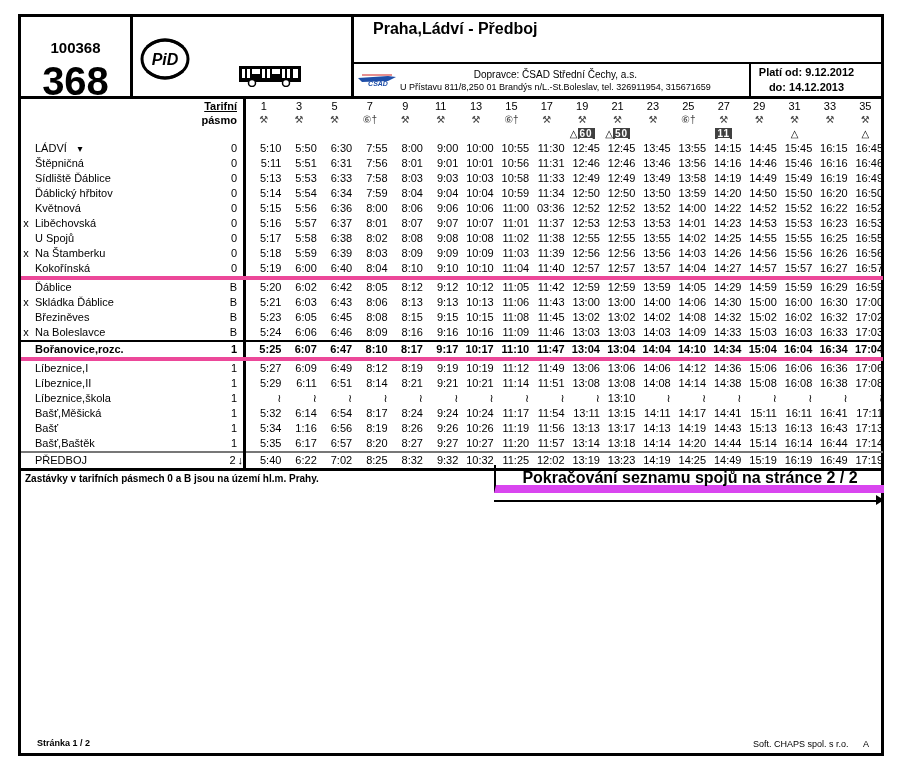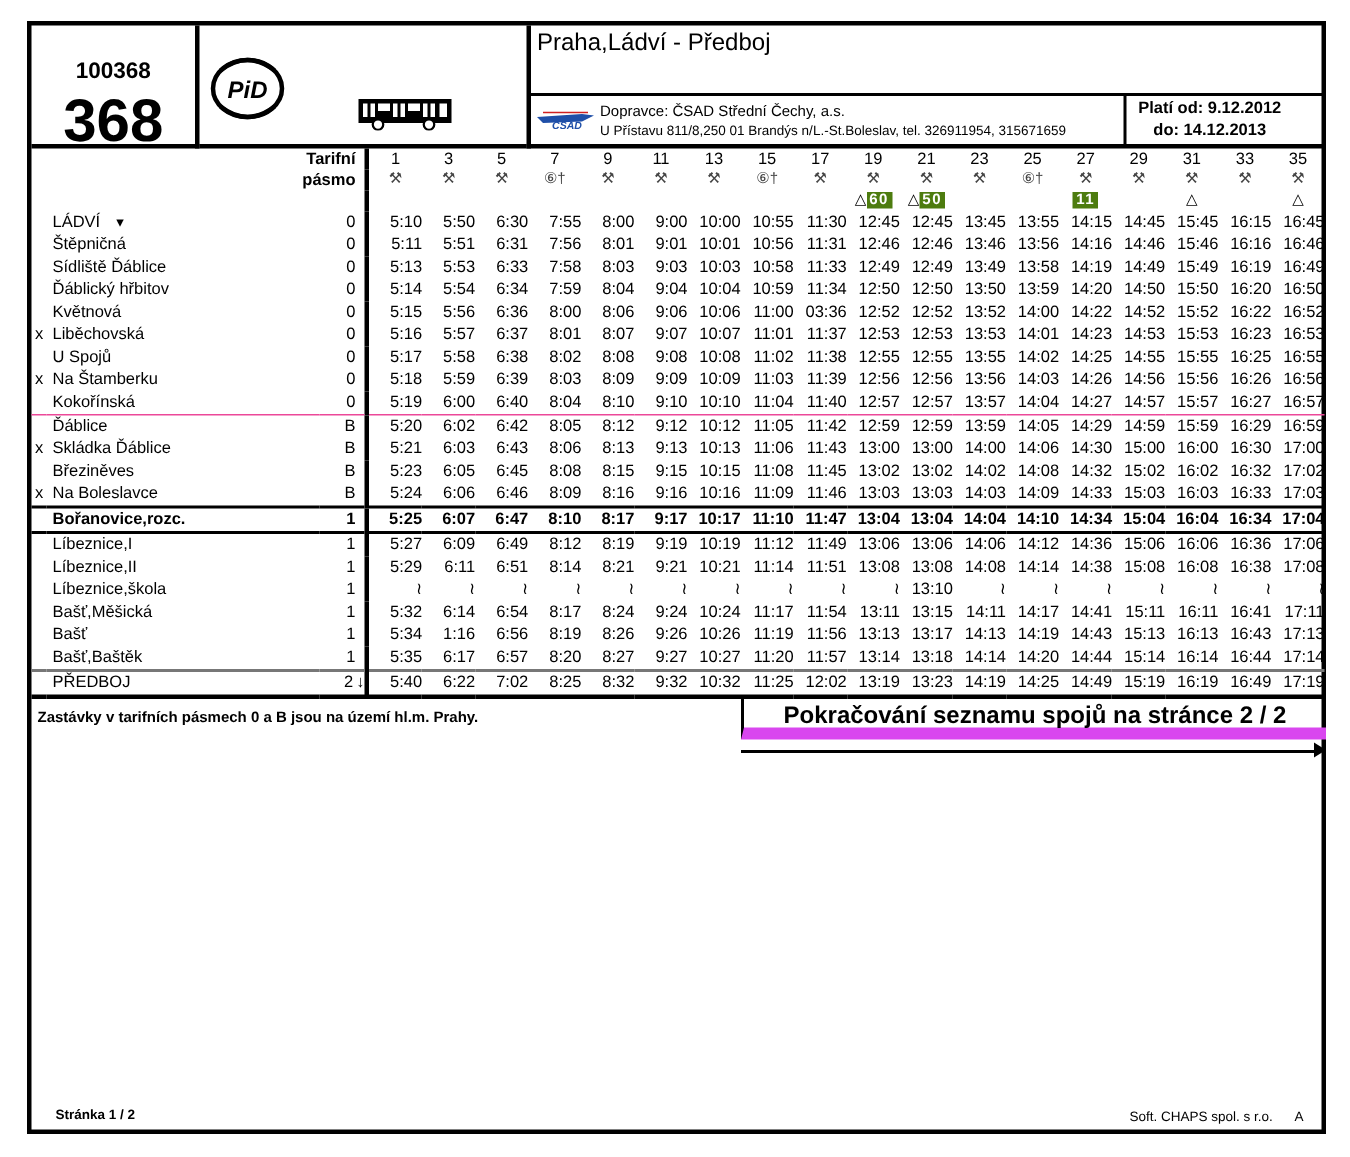--- a/index.html
+++ b/index.html
@@ -8,42 +8,42 @@
   
   .hdr-num { position: absolute; left: 0; top: 0; width: 112px; height: 82px; border-right: 3px solid #000; border-bottom: 3px solid #000; box-sizing: border-box; text-align: center; }
   .hdr-num .code { font-weight: bold; font-size: 15px; margin-top: 22px; }
   .hdr-num .line { font-weight: bold; font-size: 40px; line-height: 40px; margin-top: 5px; }
   .hdr-pid { position: absolute; left: 112px; top: 0; width: 218px; height: 82px; border-bottom: 3px solid #000; box-sizing: border-box; }
   .pid-logo { position: absolute; left: 6px; top: 16px; width: 52px; height: 52px; }
   .pid-text { position: absolute; left: 62px; top: 1px; width: 154px; text-align: center; font-size: 8px; line-height: 10px; }
   .pid-text .sub { font-weight: bold; font-size: 9px; }
   .bus-icon { position: absolute; left: 105px; top: 48px; width: 64px; height: 22px; }
   .hdr-route { position: absolute; left: 330px; top: 0; width: 533px; height: 82px; border-left: 3px solid #000; border-bottom: 3px solid #000; box-sizing: border-box; }
-  .route-title { position: absolute; left: 4px; top: 3px; font-size: 16px; font-weight: normal; }
+  .route-title { position: absolute; left: 19px; top: 3px; font-size: 16px; font-weight: bold; }
   .route-sep { position: absolute; left: 0; right: 0; top: 45px; border-top: 2px solid #000; }
   .carrier-logo { position: absolute; left: 4px; top: 56px; width: 38px; height: 14px; }
   .carrier-text { position: absolute; left: 46px; top: 52px; font-size: 9px; line-height: 12px; }
-  .carrier-text .name { font-size: 10px; }
+  .carrier-text .name { font-size: 10px; text-align: center; }
   .valid { position: absolute; left: 395px; top: 45px; width: 113px; height: 34px; border-left: 2px solid #000; text-align: center; font-weight: bold; font-size: 11px; line-height: 15px; padding-top: 3px; box-sizing: border-box; }
   
   .tbl { position: absolute; left: 0; top: 82px; width: 863px; }
   table { border-collapse: collapse; font-size: 11px; }
   td { padding: 0; height: 15px; line-height: 15px; white-space: nowrap; }
   .c-x { width: 10px; text-align: center; font-size: 11px; }
   .c-name { width: 178px; padding-left: 4px; }
   .c-zone { width: 24px; text-align: right; padding-right: 6px; border-right: 3px solid #000; }
   .c-t { width: 35.4px; text-align: right; padding-right: 0px; }
   .c-t:first-of-type { }
   .head-row td { height: 14px; line-height: 14px; }
   .head-num td.c-t { text-align: center; font-size: 11px; }
   .sym td.c-t { text-align: center; font-size: 10px; color: #444; }
   .tag td.c-t { text-align: center; font-size: 10px; }
-  .badge { display: inline-block; background: #4d7c0f; color: #fff; font-weight: bold; font-size: 10px; line-height: 11px; padding: 0 2px; letter-spacing: 1px; }
+  .badge { display: inline-block; background: #404040; color: #fff; font-weight: bold; font-size: 10px; line-height: 11px; padding: 0 2px; letter-spacing: 1px; text-decoration: underline; }
   .tarif { font-weight: bold; font-size: 11px; text-align: right; }
-  tr.sepline td { border-top: 1px solid #ec4899; }
+  tr.sepline td { border-top: 4px solid #ec4899; }
   tr.bold td { font-weight: bold; border-top: 2px solid #000; border-bottom: 2px solid #000; }
   tr.lastsep td { border-top: 2px solid #777; }
   tr.lastrow td { border-bottom: 3px solid #000; }
   .wave { font-size: 11px; }
   .arrow-down { display: inline-block; font-size: 11px; font-weight: bold; margin-left: 2px; }
   
   .note { position: absolute; left: 4px; top: 456px; font-size: 10px; font-weight: bold; }
   .cont-box { position: absolute; left: 473px; top: 448px; width: 390px; height: 28px; border-left: 2px solid #000; border-bottom: 8px solid #d946ef; box-sizing: border-box; text-align: center; font-weight: bold; font-size: 16px; line-height: 26px; }
   .cont-arrow { position: absolute; left: 473px; top: 483px; width: 384px; border-top: 2px solid #000; }
   .cont-arrow-head { position: absolute; left: 855px; top: 478px; width: 0; height: 0; border-top: 5px solid transparent; border-bottom: 5px solid transparent; border-left: 8px solid #000; }
@@ -100,21 +100,21 @@
       <div>Platí od: 9.12.2012</div>
       <div>do: 14.12.2013</div>
     </div>
   </div>
 
   <div class="tbl">
     <table id="tt">
       <tbody id="tt-body">
           <tr class="head-row head-num">
             <td class="c-x"></td>
-            <td class="c-name tarif" colspan="2" style="border-right: 3px solid rgb(0, 0, 0); padding-right: 6px;">Tarifní</td>
+            <td class="c-name tarif" colspan="2" style="border-right: 3px solid rgb(0, 0, 0); padding-right: 6px; text-decoration: underline;">Tarifní</td>
             <td class="c-t">1</td>
             <td class="c-t">3</td>
             <td class="c-t">5</td>
             <td class="c-t">7</td>
             <td class="c-t">9</td>
             <td class="c-t">11</td>
             <td class="c-t">13</td>
             <td class="c-t">15</td>
             <td class="c-t">17</td>
             <td class="c-t">19</td>

